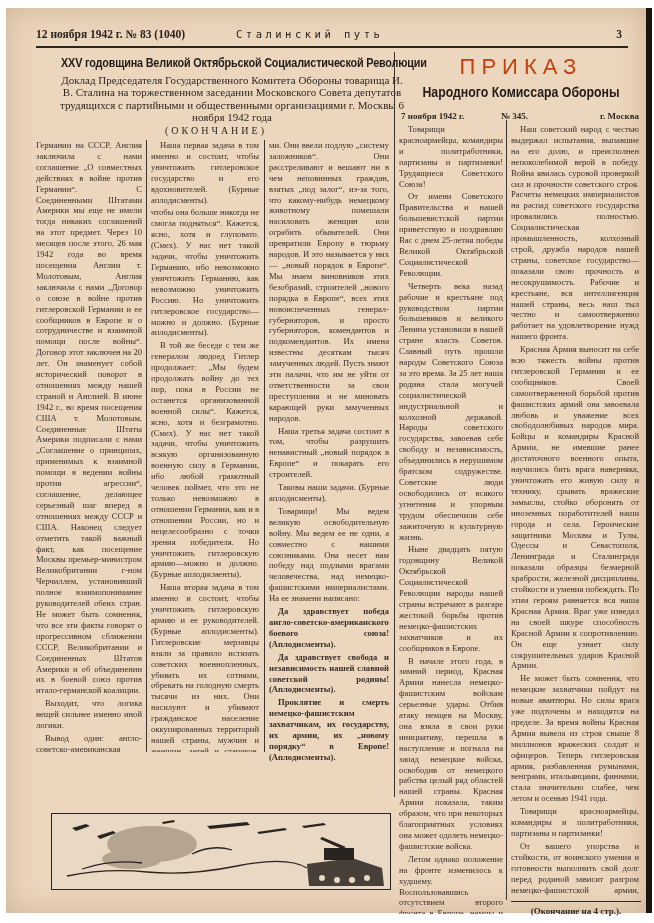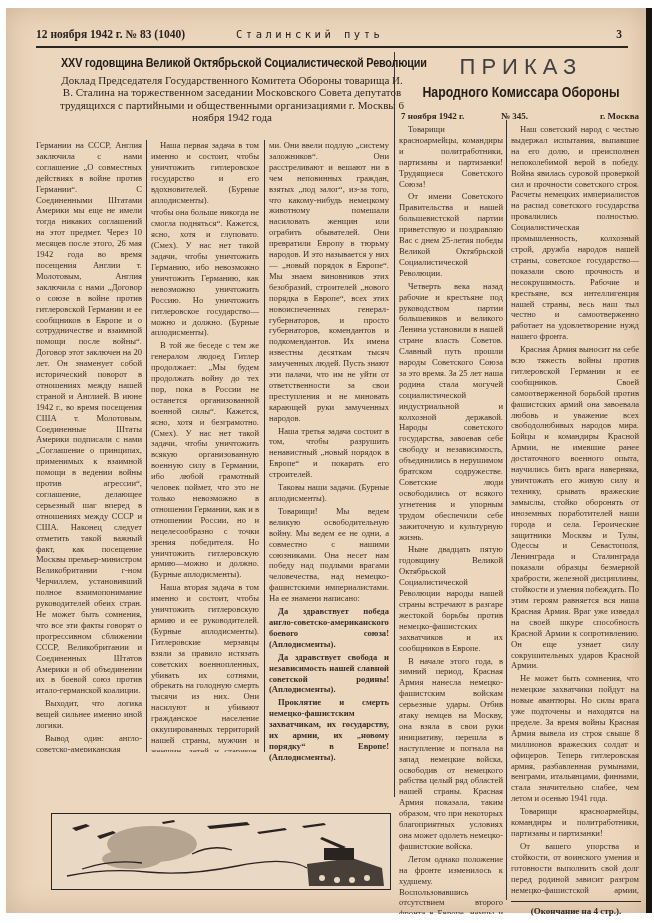--- a/index.html
+++ b/index.html
@@ -14,21 +14,21 @@
   .mast .num{position:absolute;right:6px;top:0;}
   .rule{position:absolute;left:30px;right:18px;top:38px;border-top:2.5px solid #2b2622;}
   .col{position:absolute;font-size:8.6px;line-height:10.9px;color:#3a302a;text-align:justify;overflow:hidden;}
   .col p{margin:0 0 2px 0;text-indent:9px;}
   .col p.bold{font-weight:bold;}
   .vline{position:absolute;border-left:1px solid #3a322c;}
   .hdl{position:absolute;left:30px;width:358px;top:48px;text-align:center;font-family:"Liberation Sans",sans-serif;font-weight:bold;
         font-size:12.6px;color:#231d19;letter-spacing:-.2px;transform:scaleX(.86);transform-origin:center;white-space:nowrap;}
   .sub{position:absolute;left:52px;width:348px;top:66px;text-align:center;font-size:11px;line-height:12.3px;color:#2f2823;}
   .okon{position:absolute;left:36px;width:348px;top:117px;text-align:center;font-size:10px;letter-spacing:3px;color:#2f2823;}
-  .prikaz{position:absolute;left:390px;width:250px;top:46px;text-align:center;font-family:"Liberation Sans",sans-serif;font-size:22px;letter-spacing:6px;color:#404040;}
+  .prikaz{position:absolute;left:390px;width:250px;top:46px;text-align:center;font-family:"Liberation Sans",sans-serif;font-size:22px;letter-spacing:6px;color:#c2410c;}
   .narkom{position:absolute;left:390px;width:250px;top:76px;text-align:center;font-family:"Liberation Sans",sans-serif;font-weight:bold;font-size:14px;color:#231d19;transform:scaleX(.88);}
   .ordmeta{position:absolute;left:395px;width:238px;top:103px;font-size:9px;font-weight:bold;color:#2f2823;}
   .ordmeta span{position:absolute;top:0;}
   .illus{position:absolute;left:45px;top:805px;width:338px;height:75px;border:1.5px solid #2a2420;background:#e9d8c3;overflow:hidden;}
   .illus svg{position:absolute;left:0;top:0;}
   .endnote{position:absolute;left:505px;top:898px;width:130px;text-align:center;font-size:9px;font-weight:bold;color:#2f2823;}
   .endrule{position:absolute;left:505px;width:130px;top:893px;border-top:1px solid #2f2823;}
 </style>
 </head>
 <body>
@@ -37,20 +37,21 @@
 
   <div class="mast">
     <span class="date">12 ноября 1942 г. № 83 (1040)</span>
     <span class="name">Сталинский путь</span>
     <span class="num">3</span>
   </div>
   <div class="rule"></div>
 
   <div class="hdl">XXV годовщина Великой Октябрьской Социалистической Революции</div>
   <div class="sub">Доклад Председателя Государственного Комитета Обороны товарища И. В. Сталина на торжественном заседании Московского Совета депутатов трудящихся с партийными и общественными организациями г. Москвы 6 ноября 1942 года</div>
+  <div class="okon">(ОКОНЧАНИЕ)</div>
 
   <div class="vline" style="left:388px;top:44px;height:745px;"></div>
   <div class="vline" style="left:140px;top:132px;height:612px;"></div>
   <div class="vline" style="left:258px;top:132px;height:612px;"></div>
   <div class="vline" style="left:500px;top:112px;height:780px;"></div>
 
   <div class="col" style="left:30px;top:132px;width:106px;height:612px;">
     <p style="text-indent:0">Германии на СССР, Англия заключила с нами соглашение „О совместных действиях в войне против Германии“. С Соединенными Штатами Америки мы еще не имели тогда никаких соглашений на этот предмет. Через 10 месяцев после этого, 26 мая 1942 года во время посещения Англии т. Молотовым, Англия заключила с нами „Договор о союзе в войне против гитлеровской Германии и ее сообщников в Европе и о сотрудничестве и взаимной помощи после войны“. Договор этот заключен на 20 лет. Он знаменует собой исторический поворот в отношениях между нашей страной и Англией. В июне 1942 г., во время посещения США т. Молотовым, Соединенные Штаты Америки подписали с нами „Соглашение о принципах, применимых к взаимной помощи в ведении войны против агрессии“, соглашение, делающее серьезный шаг вперед в отношениях между СССР и США. Наконец следует отметить такой важный факт, как посещение Москвы премьер-министром Великобритании г-ном Черчиллем, установивший полное взаимопонимание руководителей обеих стран. Не может быть сомнения, что все эти факты говорят о прогрессивном сближении СССР, Великобритании и Соединенных Штатов Америки и об объединении их в боевой союз против итало-германской коалиции.</p>
     <p>Выходит, что логика вещей сильнее именно иной логики.</p>
     <p>Вывод один: англо-советско-американская коалиция имеет все шансы, чтобы победить итало-германскую коалицию и она без сомнения победит.</p>

